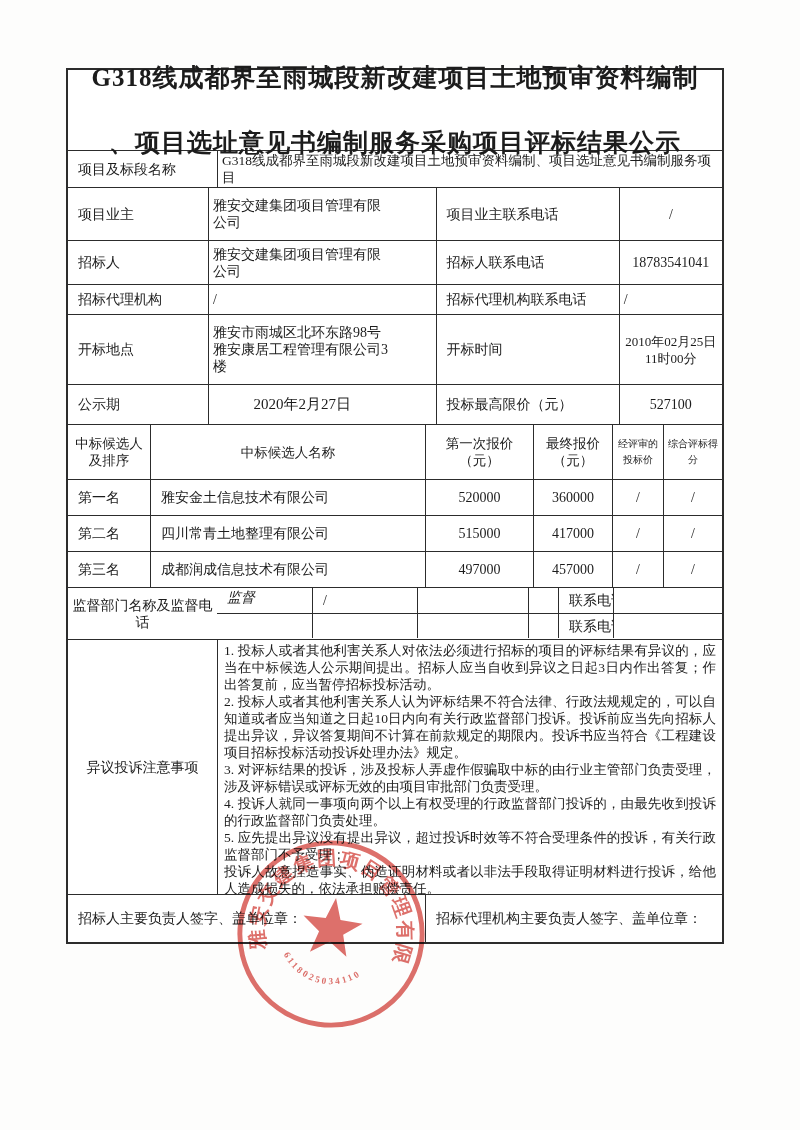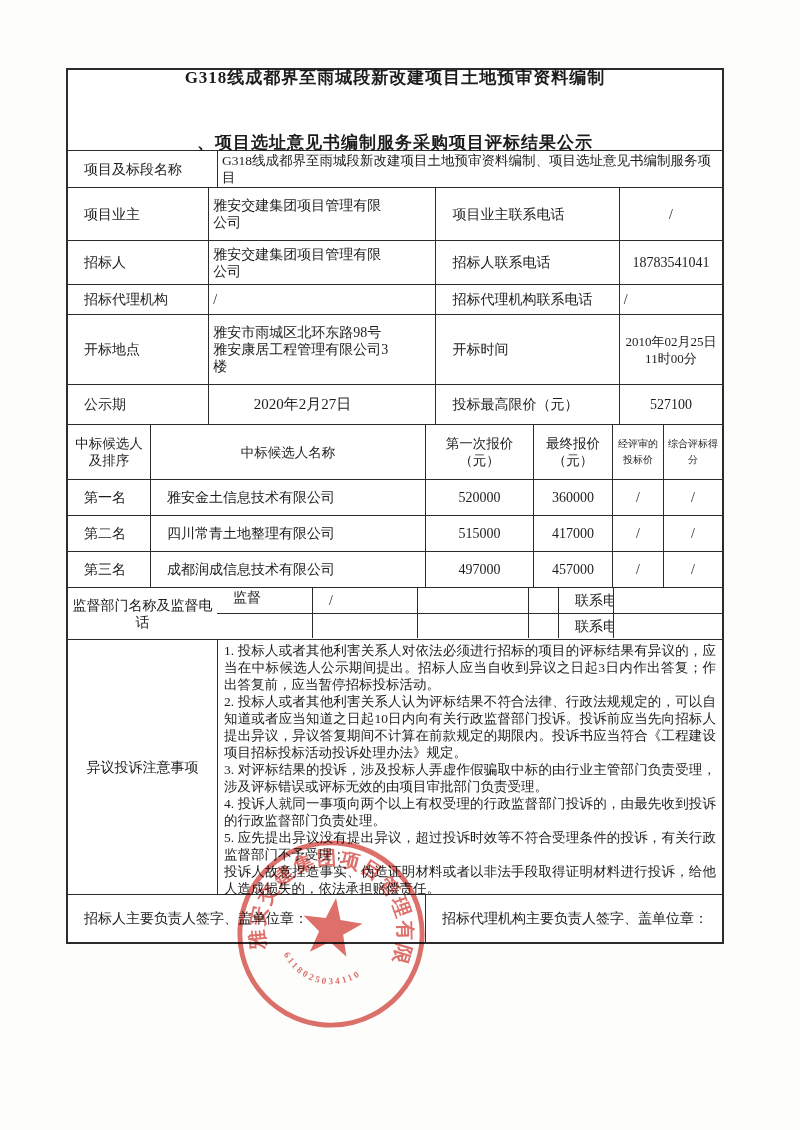--- a/index.html
+++ b/index.html
@@ -8,43 +8,43 @@
     position:relative; width:800px; height:1130px; background:#fdfdfc;
     font-family:"Liberation Serif","DejaVu Serif",serif;
     color:#1c1c1c; overflow:hidden;
   }
   .doc {
     position:absolute; left:66px; top:68px; width:658px;
     border:2px solid #2c2c2c; background:#fff;
   }
   .title {
     height:80px; display:flex; flex-direction:column; justify-content:center;
-    text-align:center; font-weight:bold; font-size:17px; line-height:37px;
+    text-align:center; font-weight:bold; font-size:25px; line-height:37px;
     letter-spacing:1px;
     gap:28px;
   }
   .row { display:flex; border-top:1.6px solid #2c2c2c; }
   .cell {
     border-left:1.6px solid #2c2c2c; padding:1px 4px;
     display:flex; align-items:center; font-size:14px; line-height:17px;
     overflow:hidden;
   }
   .cell:first-child { border-left:none; }
-  .lab { padding-left:16px; }
+  .lab { padding-left:10px; }
   .ctr { justify-content:center; text-align:center; }
   .sm  { font-size:13.5px; }
   .num { font-size:14px; }
   
   .wA{width:149px;} .wB{width:200px;} .wC{width:195px;margin-left:40px;} .wD{width:110px;}
   .wBCD{width:505px;}
   
   .k1{width:82px;} .k2{width:275px;} .k3{width:108px;} .k4{width:79px;}
   .k5{width:51px;} .k6{width:59px;}
   
-  .s1{width:95px;} .s2{width:105px;} .s3{width:111px;} .s4{width:30px;}
+  .s1{width:95px;font-style:italic;} .s2{width:105px;} .s3{width:111px;} .s4{width:30px;}
   .s5{width:55px;} .s6{width:109px;}
   .nowrap{white-space:nowrap;}
   .supgrid{width:505px; display:flex; flex-direction:column;}
   .suprow{display:flex; height:25px;}
   .suprow + .suprow{border-top:1.6px solid #2c2c2c;}
   .suprow .cell{height:100%;}
   .notice-text{display:block; padding:2px 6px; font-size:13.5px; line-height:17px; text-align:left;}
   .notice-text div{text-align:justify;}
   .seal{
     position:absolute; left:233px; top:836px; width:196px; height:196px;

